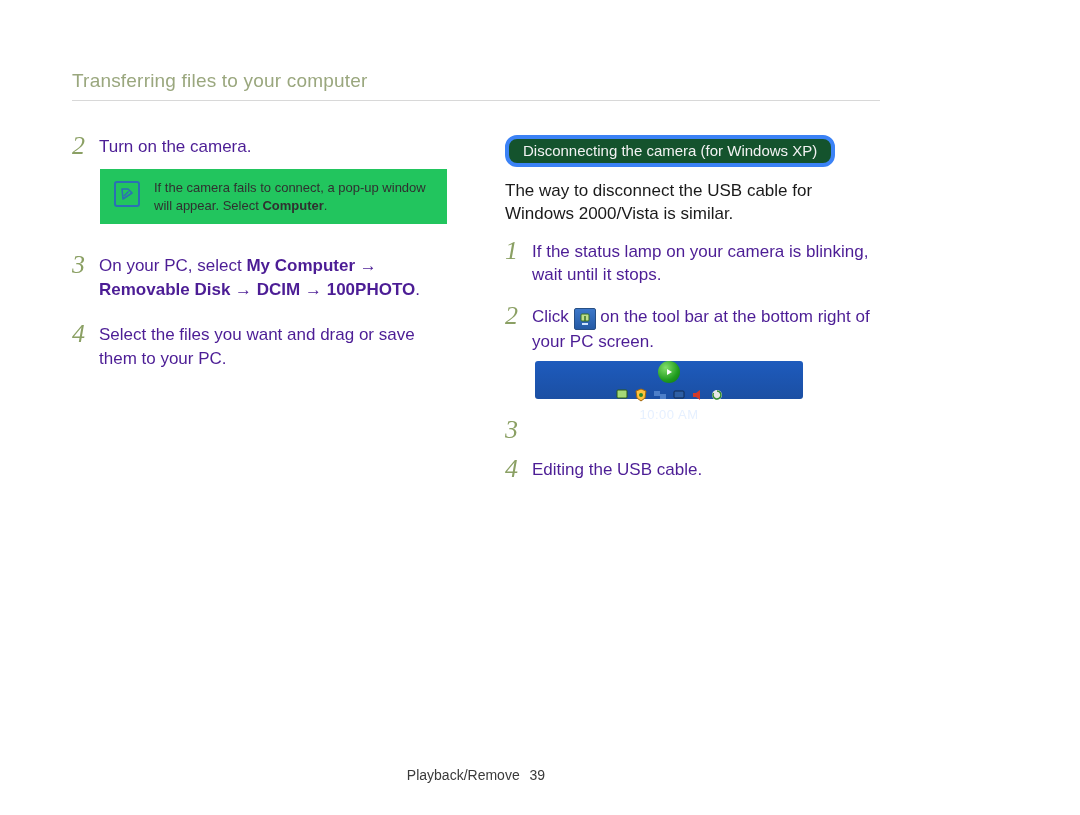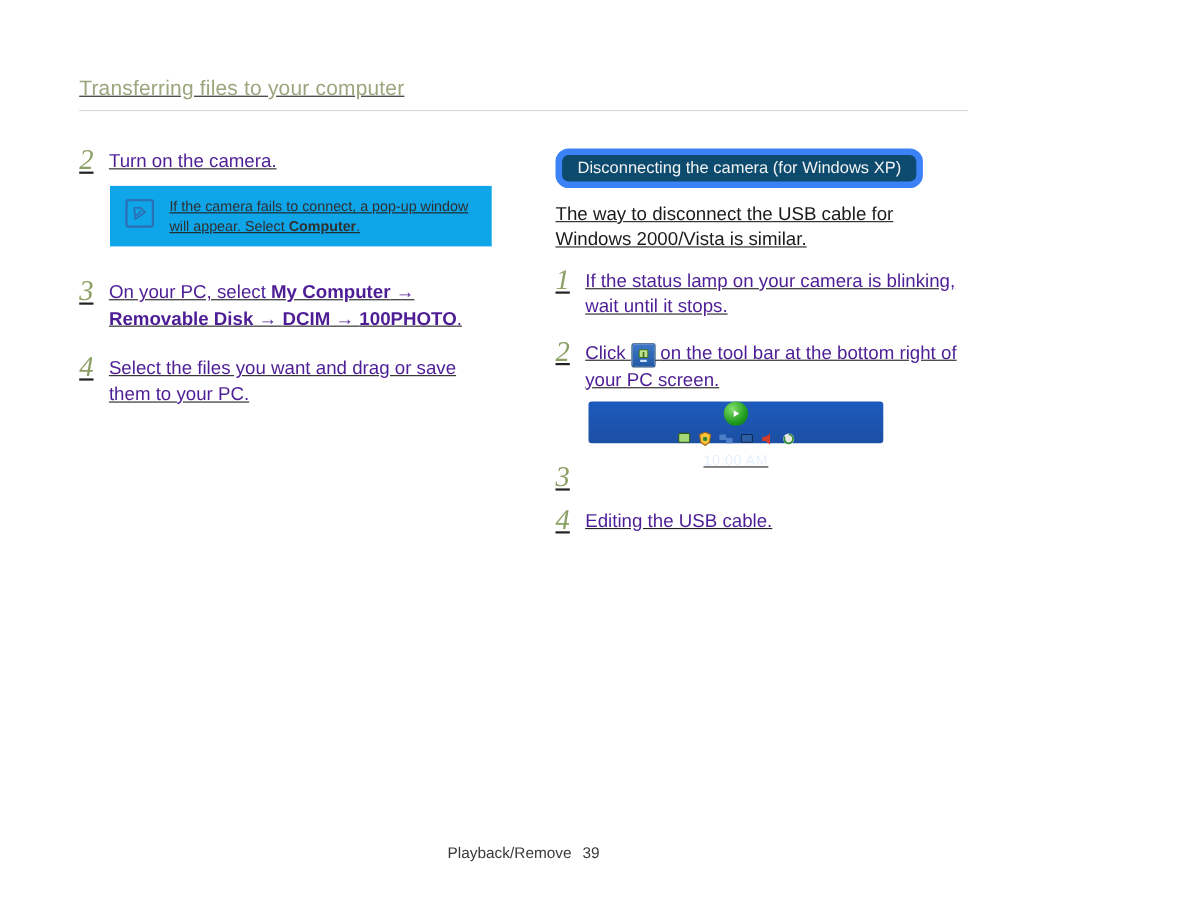--- a/index.html
+++ b/index.html
@@ -8,21 +8,20 @@
     background: #ffffff;
     font-family: Arial, Helvetica, sans-serif;
     color: #222;
   }
   .page {
     width: 952px;
     height: 815px;
     box-sizing: border-box;
     padding: 70px 72px 12px 72px;
     position: relative;
-    text-decoration: underline;
   }
   .header-title {
     font-size: 19px;
     font-weight: 300;
     color: #9aa77e;
     letter-spacing: 0.2px;
     padding-bottom: 8px;
     border-bottom: 1px solid #d8d8d8;
     margin-bottom: 34px;
   }
@@ -62,21 +61,21 @@
     position: relative;
     padding-left: 14px;
   }
   .sub-bullet::before {
     content: "•";
     position: absolute;
     left: 0;
     top: 0;
   }
   .note-box {
-    background: #0ea5e9;
+    background: #22c55e;
     display: flex;
     gap: 14px;
     padding: 10px 14px;
     margin: 10px 0 30px 28px;
     align-items: flex-start;
   }
   .note-icon {
     width: 22px;
     height: 22px;
     border: 2px solid #2b6fb5;
@@ -91,23 +90,23 @@
     margin-top: 2px;
   }
   .note-text {
     font-size: 13px;
     line-height: 1.35;
     color: #303030;
   }
   .bold { font-weight: 700; }
   .section-pill {
     display: inline-block;
-    background: #0c4a6e;
+    background: #14532d;
     color: #f2f2f2;
-    border: 6px solid #3b82f6;
+    border: 4px solid #3b82f6;
     border-radius: 12px;
     padding: 3px 14px 4px 14px;
     font-size: 15px;
     margin-bottom: 12px;
   }
   .para {
     font-size: 17px;
     line-height: 1.38;
     color: #1a1a1a;
     margin-bottom: 14px;

